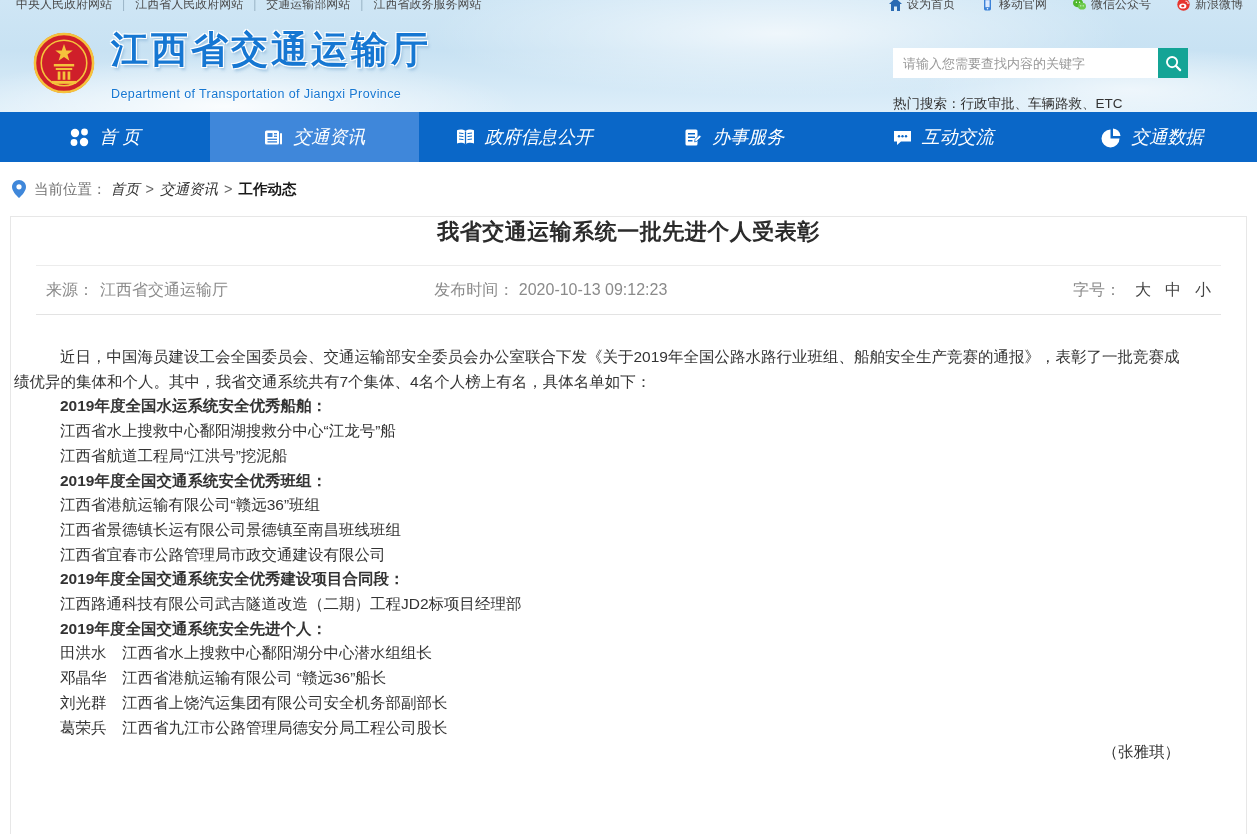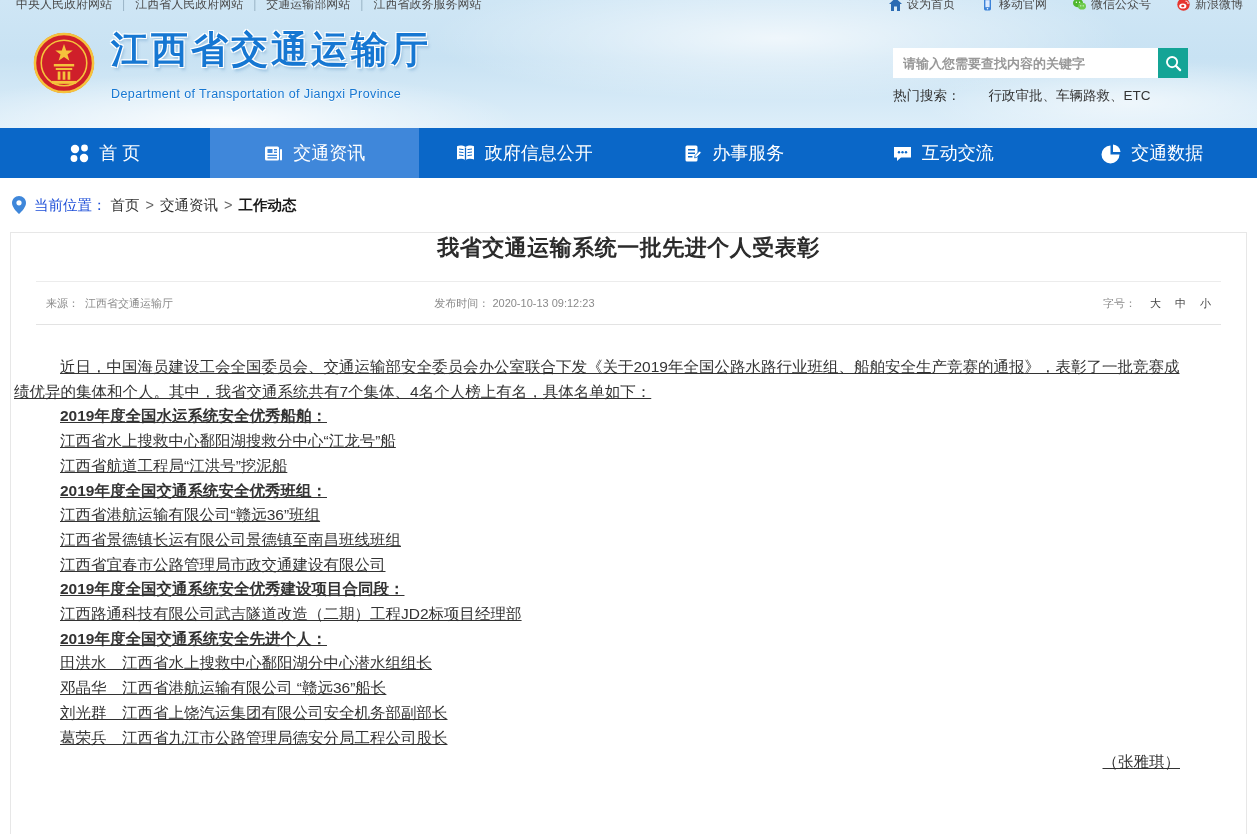--- a/index.html
+++ b/index.html
@@ -2,21 +2,21 @@
 <html><head>
 <meta charset="utf-8">
 <style>
   * { margin:0; padding:0; box-sizing:border-box; }
   html,body { width:1257px; height:834px; overflow:hidden; background:#fff; }
   body { font-family:"Liberation Sans","DejaVu Sans",sans-serif; color:#333; }
   .page { width:1257px; height:834px; overflow:hidden; position:relative; }
 
   
   .header-wrap {
-    height:128px;
+    height:112px;
     background:
       radial-gradient(ellipse 420px 70px at 18% 95%, rgba(255,255,255,.85), rgba(255,255,255,0) 70%),
       radial-gradient(ellipse 500px 90px at 62% 30%, rgba(255,255,255,.7), rgba(255,255,255,0) 70%),
       radial-gradient(ellipse 300px 60px at 90% 80%, rgba(255,255,255,.6), rgba(255,255,255,0) 70%),
       linear-gradient(180deg,#cfe6f5 0%,#c8e2f3 45%,#ddeef9 100%);
     position:relative;
   }
   .top-bar { height:15px; overflow:hidden; font-size:12px; color:#4a4a4a; }
   .top-bar-inner { display:flex; justify-content:space-between; padding:0 14px 0 6px; margin-top:-4px; line-height:16px; }
   .top-sites { display:flex; align-items:center; }
@@ -35,58 +35,57 @@
   }
   .brand-text .en { font-size:12.5px; color:#1677d2; margin-top:12px; letter-spacing:.4px;
     text-shadow:0 1px 0 rgba(255,255,255,.8); }
 
   .search-zone { position:absolute; top:48px; right:69px; width:295px; }
   .search-row { display:flex; }
   .search-input {
     width:265px; height:30px; border:none; outline:none; padding:0 10px;
     font-size:13px; color:#333; background:#fff;
     font-family:"Liberation Sans","DejaVu Sans",sans-serif;
-    font-weight:bold;
   }
   .search-input::placeholder { color:#999; }
   .search-btn { width:30px; height:30px; border:none; cursor:pointer; background:#14a496; display:flex; align-items:center; justify-content:center; }
   .search-btn svg { width:17px; height:17px; }
-  .hot-row { margin-top:9px; font-size:13.5px; color:#333; display:flex;gap:28px; }
+  .hot-row { margin-top:17px; font-size:13.5px; color:#333; display:flex; }
   .hot-label { color:#333; }
   .hot-terms { color:#333; cursor:pointer; }
 
   
   .nav-bar { height:50px; background:#0a67c8; display:flex; }
   .nav-item { flex:1 1 0; display:flex; align-items:center; justify-content:center; gap:9px;
-    color:#fff; font-size:18px; cursor:pointer; white-space:nowrap; }
+    color:#fff; font-size:18px; cursor:pointer; white-space:nowrap;font-style:italic; }
   .nav-item.active { background:#3f87da; }
   .nav-item .nicon { width:21px; height:21px; display:inline-block; }
   .nav-item .nicon svg { width:21px; height:21px; display:block; }
 
   
   .crumb-row { height:54px; display:flex; align-items:center; padding-left:12px; font-size:14.5px; background:#fff; }
   .pin-icon { width:14px; height:18px; margin-right:8px; }
-  .crumb-label { color:#1d4ed8; margin-right:4px; }
-  .crumb-link { color:#333; cursor:pointer; }
+  .crumb-label { color:#737373; margin-right:4px; }
+  .crumb-link { color:#333; cursor:pointer;font-style:italic; }
   .crumb-sep { color:#666; margin:0 6px; }
   .crumb-current { color:#1a1a1a; font-weight:bold;font-family:Liberation Serif, serif; }
 
   
   .content-box { margin:0 10px; border:1px solid #e7e7e7; background:#fff; height:660px; overflow:hidden; }
   .article-title { text-align:center; font-size:22px; font-weight:bold; color:#2b2b2b; letter-spacing:.5px; }
   .meta-row { margin:18px 25px 0 25px; border-top:1px solid #ececec; border-bottom:1px solid #e3e3e3;
-    padding:14px 10px 13px 10px; display:flex; align-items:center; font-size:11px; color:#8a8a8a; }
+    padding:14px 10px 13px 10px; display:flex; align-items:center; font-size:16px; color:#8a8a8a; }
   .meta-left { flex:1 1 0; }
   .meta-mid { flex:1 1 0; }
   .meta-right { flex:1 1 0; text-align:right; color:#8a8a8a; }
   .meta-left .val { margin-left:6px; color:#8a8a8a; }
   .fs-opt { margin-left:14px; color:#444; cursor:pointer; }
 
   .article-body { margin:30px 66px 0 3px; font-size:15.5px; color:#333; line-height:24.7px; }
-  .article-body p { margin:0;text-decoration:underline; }
+  .article-body p { margin:0; }
   .article-body p.indent { text-indent:46px; }
   .article-body p.heading { padding-left:46px; font-weight:bold; }
   .article-body p.item { padding-left:46px; }
   .signature { text-align:right; margin-top:0; color:#333; }
 </style>
 </head>
 <body>
 
 <div class="page">
 

